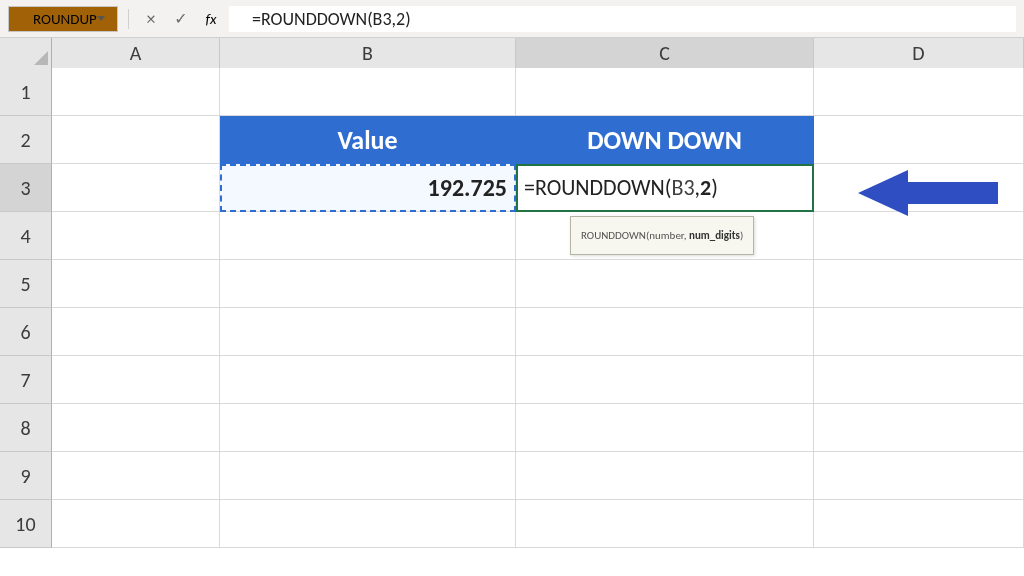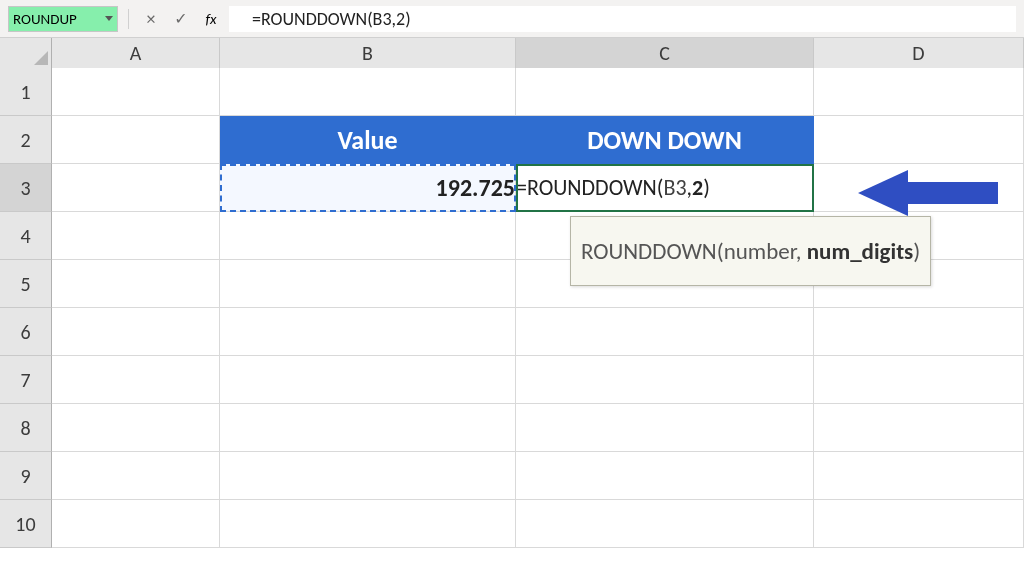--- a/index.html
+++ b/index.html
@@ -19,26 +19,26 @@
     height: 38px;
     background: #f3f2f1;
     border-bottom: 1px solid #d0d0d0;
     padding: 0 8px;
     gap: 6px;
     font-size: 16px;
   }
   .name-box {
     width: 110px;
     height: 26px;
-    background: #86efac;
+    background: #a16207;
     border: 1px solid #c6c6c6;
     display: flex;
     align-items: center;
     justify-content: space-between;
-    padding: 0 4px;
+    padding: 0 24px;
     font-size: 15px;
   }
   .name-box .drop {
     width: 0; height: 0;
     border-left: 4px solid transparent;
     border-right: 4px solid transparent;
     border-top: 5px solid #555;
   }
   .fb-sep {
     width: 1px; height: 20px; background: #d0d0d0; margin: 0 4px;
@@ -129,21 +129,21 @@
   }
   .row {
     display: flex;
     height: 48px;
   }
   .cell {
     border-right: 1px solid #d9d9d9;
     border-bottom: 1px solid #d9d9d9;
     display: flex;
     align-items: center;
-    padding: 0 0;
+    padding: 0 8px;
     font-size: 24px;
     color: #222;
   }
   .c-A { width: 168px; }
   .c-B { width: 296px; }
   .c-C { width: 298px; }
   .c-D { width: 210px; }
 
   
   .hdr {
@@ -177,22 +177,22 @@
     font-weight: 700;
   }
 
   
   .tooltip {
     position: absolute;
     left: 570px;
     top: 178px;
     background: #f7f7f0;
     border: 1px solid #b5b5a6;
-    padding: 20px 10px;
-    font-size: 23px;
+    padding: 12px 10px;
+    font-size: 11px;
     color: #555;
     box-shadow: 1px 1px 3px rgba(0,0,0,.15);
     white-space: nowrap;
   }
   .tooltip .bold { font-weight: 700; color: #333; }
 
   
   .arrow {
     position: absolute;
     left: 858px;

